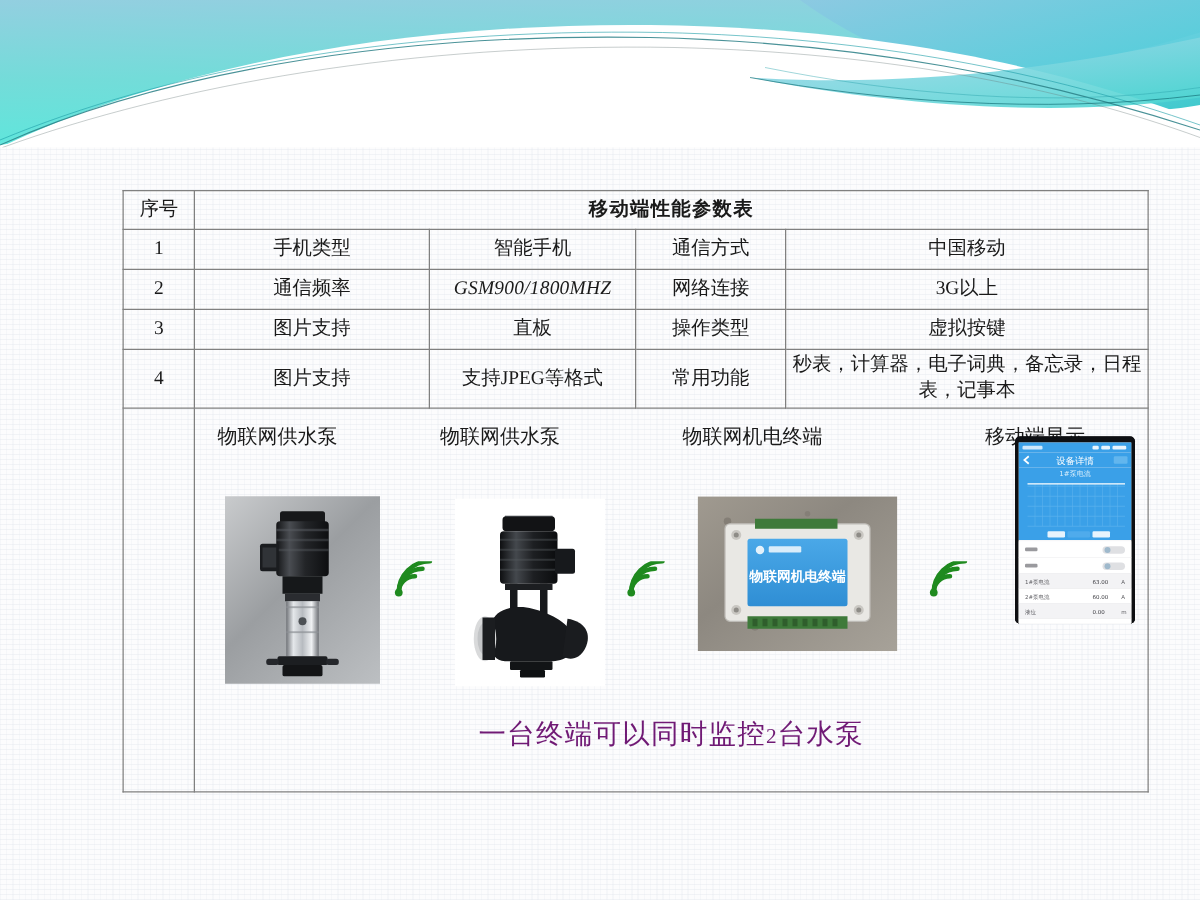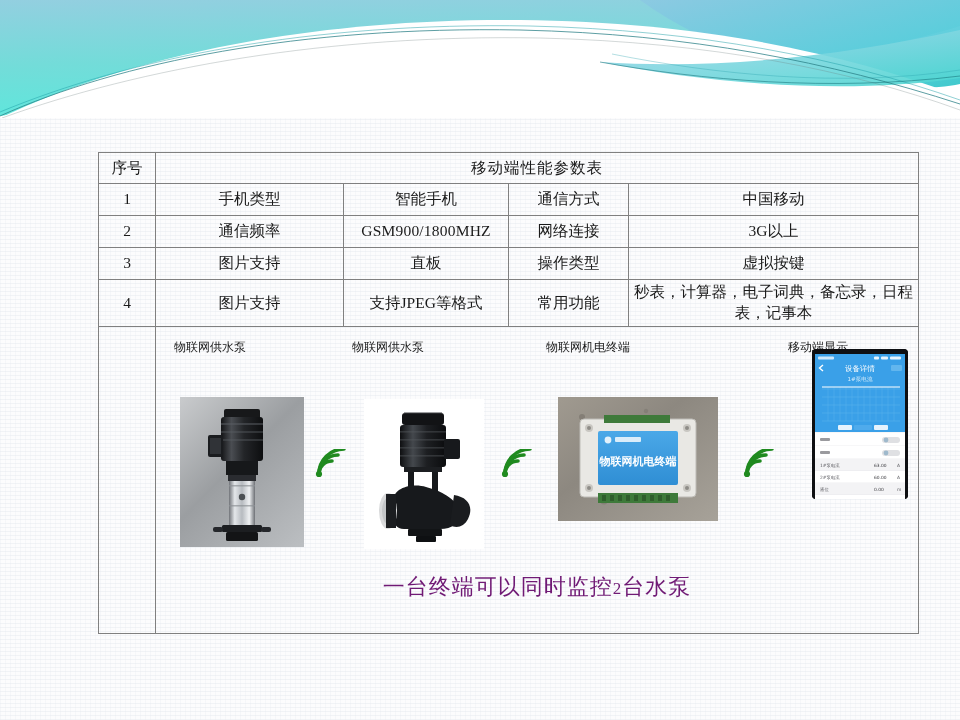--- a/index.html
+++ b/index.html
@@ -36,34 +36,34 @@
     font-size:15.5px;
     line-height:1.35;
     font-family:"Liberation Serif","DejaVu Serif",serif;
   }
   .c0{width:57px;}
   .c1{width:188px;}
   .c2{width:165px;}
   .c3{width:120px;}
   .c4{width:290px;}
   .row-h td{height:26px;}
-  .hdr-title{font-weight:normal;font-size:16px;letter-spacing:1px;}
+  .hdr-title{font-weight:bold;font-size:16px;letter-spacing:1px;}
   .row-d td{height:27px;}
   .row-last td{height:42px;}
-  .cell-mono{font-family:"Liberation Serif","DejaVu Serif",serif;letter-spacing:.2px;}
+  .cell-mono{font-family:"Liberation Serif","DejaVu Serif",serif;letter-spacing:.2px;font-style:italic;}
   .cell-wrap{text-align:center;line-height:1.25;font-size:15px;}
 
   
   .illus-cell{height:302px;padding:0;vertical-align:top;}
   .illus-wrap{position:relative;width:100%;height:302px;}
 
   
   .cap{
     position:absolute;top:10px;
-    font-size:12px;color:#1a1a1a;white-space:nowrap;
+    font-size:16px;color:#1a1a1a;white-space:nowrap;
     font-family:"Liberation Serif","DejaVu Serif",serif;
   }
   .cap1{left:14px;}
   .cap2{left:192px;}
   .cap3{left:386px;}
   .cap4{left:628px;}
 
   
   .bottom-cap{
     position:absolute;left:0;right:0;top:243px;text-align:center;

